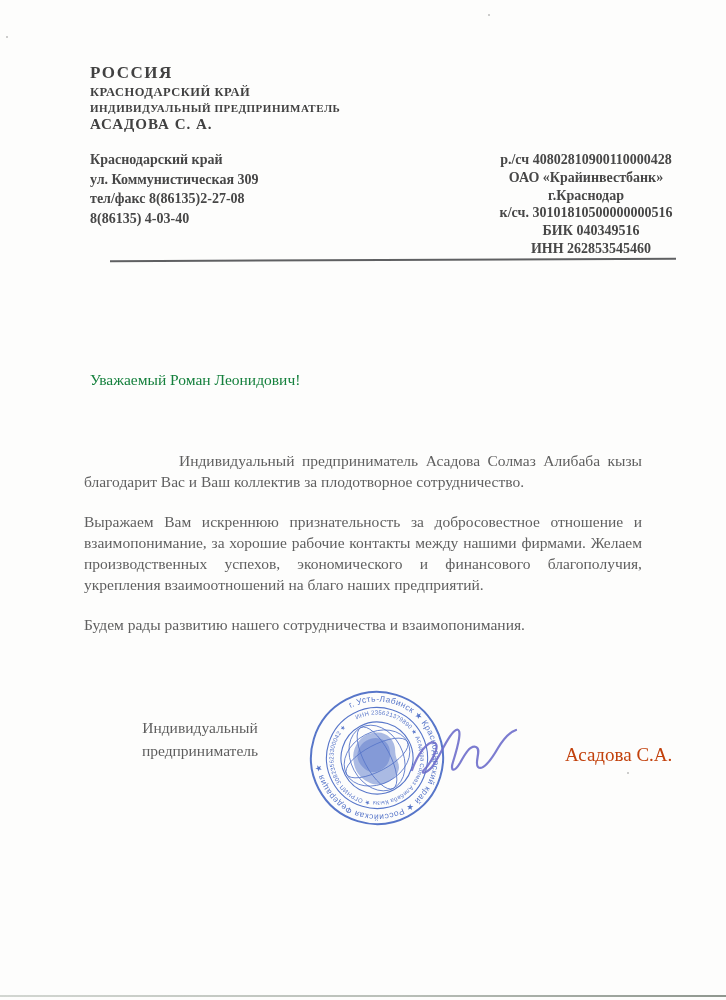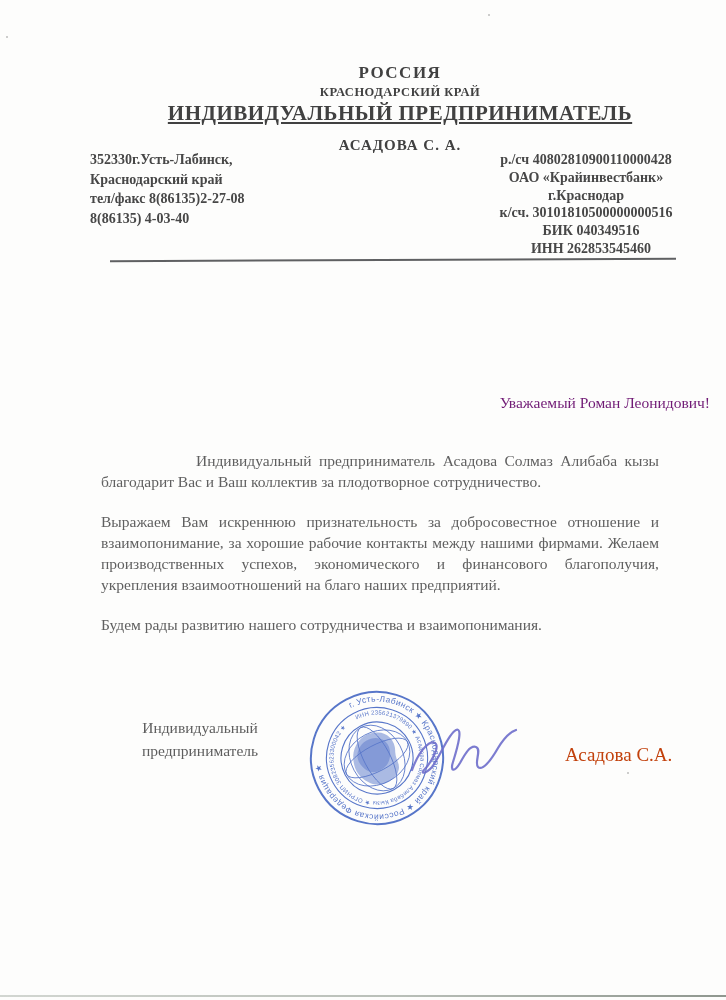--- a/index.html
+++ b/index.html
@@ -8,48 +8,48 @@
     width:726px;height:1000px;
     margin:0 auto;
     background:#fdfdfc;
     font-family:"Liberation Serif", serif;
     color:#5a5a5a;
     overflow:hidden;
   }
   
   .letterhead{
     position:absolute;top:64px;left:90px;width:620px;
-    text-align:center;color:#414141;font-weight:bold;line-height:1.1;
+    text-align:left;color:#414141;font-weight:bold;line-height:1.1;
   }
   .lh-country{font-size:17px;letter-spacing:1.5px;margin-bottom:3px;}
   .lh-region{font-size:12.5px;letter-spacing:.5px;margin-bottom:3px;}
-  .lh-type{font-size:21px;letter-spacing:.5px;margin-bottom:11px;text-decoration:underline;}
+  .lh-type{font-size:11px;letter-spacing:.5px;margin-bottom:1px;}
   .lh-name{font-size:15px;letter-spacing:1px;}
   .addr-block{
     position:absolute;top:150px;left:90px;width:300px;
     font-weight:bold;font-size:14px;line-height:19.5px;color:#474747;
   }
   .bank-block{
     position:absolute;top:151px;left:472px;width:228px;
     font-weight:bold;font-size:14px;line-height:17.8px;color:#474747;
     text-align:center;
   }
   .bank-block div:nth-child(5),
   .bank-block div:nth-child(6){text-align:center;padding-left:10px;}
   .rule{
     position:absolute;top:259px;left:110px;width:566px;height:2px;
     background:#5f6062;transform:rotate(-0.25deg);
   }
   
   .salutation{
-    position:absolute;top:394px;left:90px;width:620px;
-    text-align:right;font-size:15.5px;color:#701a75;
+    position:absolute;top:371px;left:90px;width:620px;
+    text-align:left;font-size:15.5px;color:#15803d;
   }
   .body-text{
-    position:absolute;top:450px;left:101px;width:558px;
+    position:absolute;top:450px;left:84px;width:558px;
     font-size:15.5px;line-height:21px;text-align:justify;color:#606060;
   }
   .body-text p{margin:0 0 19px 0;}
   .body-text p.indent{text-indent:95px;}
   
   .sig-title{
     position:absolute;top:716px;left:90px;width:220px;
     font-size:15.5px;line-height:23px;color:#5e5e5e;text-align:center;
   }
   .sig-name{
@@ -74,22 +74,22 @@
 <div class="page">
 
   <div class="letterhead">
     <div class="lh-country">РОССИЯ</div>
     <div class="lh-region">КРАСНОДАРСКИЙ КРАЙ</div>
     <div class="lh-type">ИНДИВИДУАЛЬНЫЙ ПРЕДПРИНИМАТЕЛЬ</div>
     <div class="lh-name">АСАДОВА С. А.</div>
   </div>
 
   <div class="addr-block">
-    <div>352330г.Усть-Лабинск,</div>
     <div>Краснодарский край</div>
+    <div>ул. Коммунистическая 309</div>
     <div>тел/факс 8(86135)2-27-08</div>
     <div>8(86135) 4-03-40</div>
   </div>
 
   <div class="bank-block">
     <div>р./сч 40802810900110000428</div>
     <div>ОАО «Крайинвестбанк»</div>
     <div>г.Краснодар</div>
     <div>к/сч. 30101810500000000516</div>
     <div>БИК 040349516</div>

